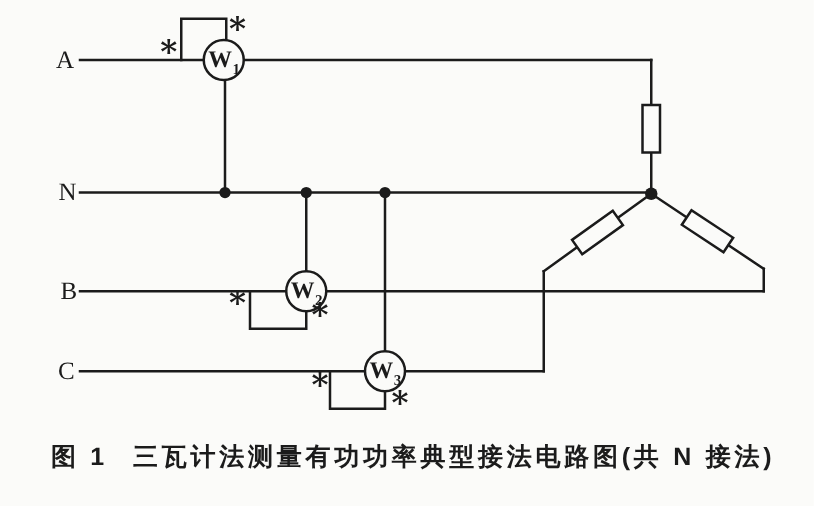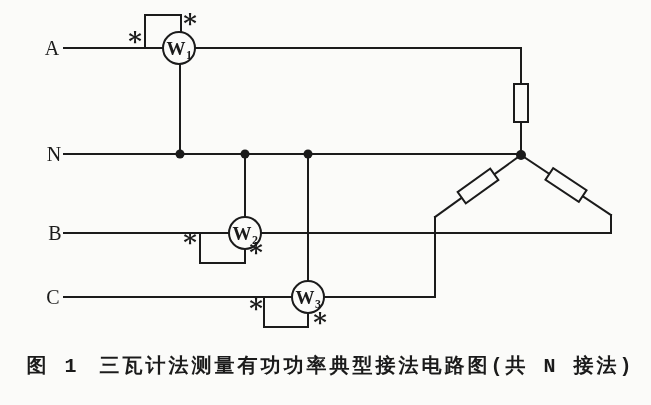--- a/index.html
+++ b/index.html
@@ -36,21 +36,21 @@
     fill: #1b1b1b;
   }
   .caption {
     position: absolute;
     top: 352px;
     left: 0;
     width: 651px;
     text-align: center;
     padding-left: 10px;
     box-sizing: border-box;
-    font-family: Liberation Mono, monospace;
+    font-family: Liberation Sans, sans-serif;
     font-size: 20px;
     font-weight: bold;
     letter-spacing: 3px;
     color: #1b1b1b;
     white-space: nowrap;
   }
   .caption .fig-gap { display: inline-block; width: 20px; }
 </style>
 </head>
 <body>

